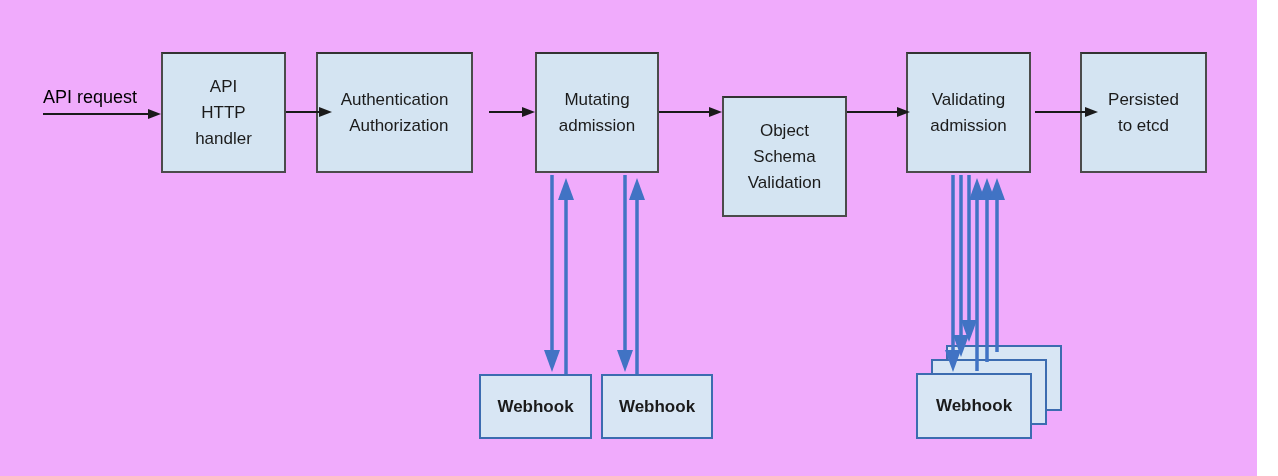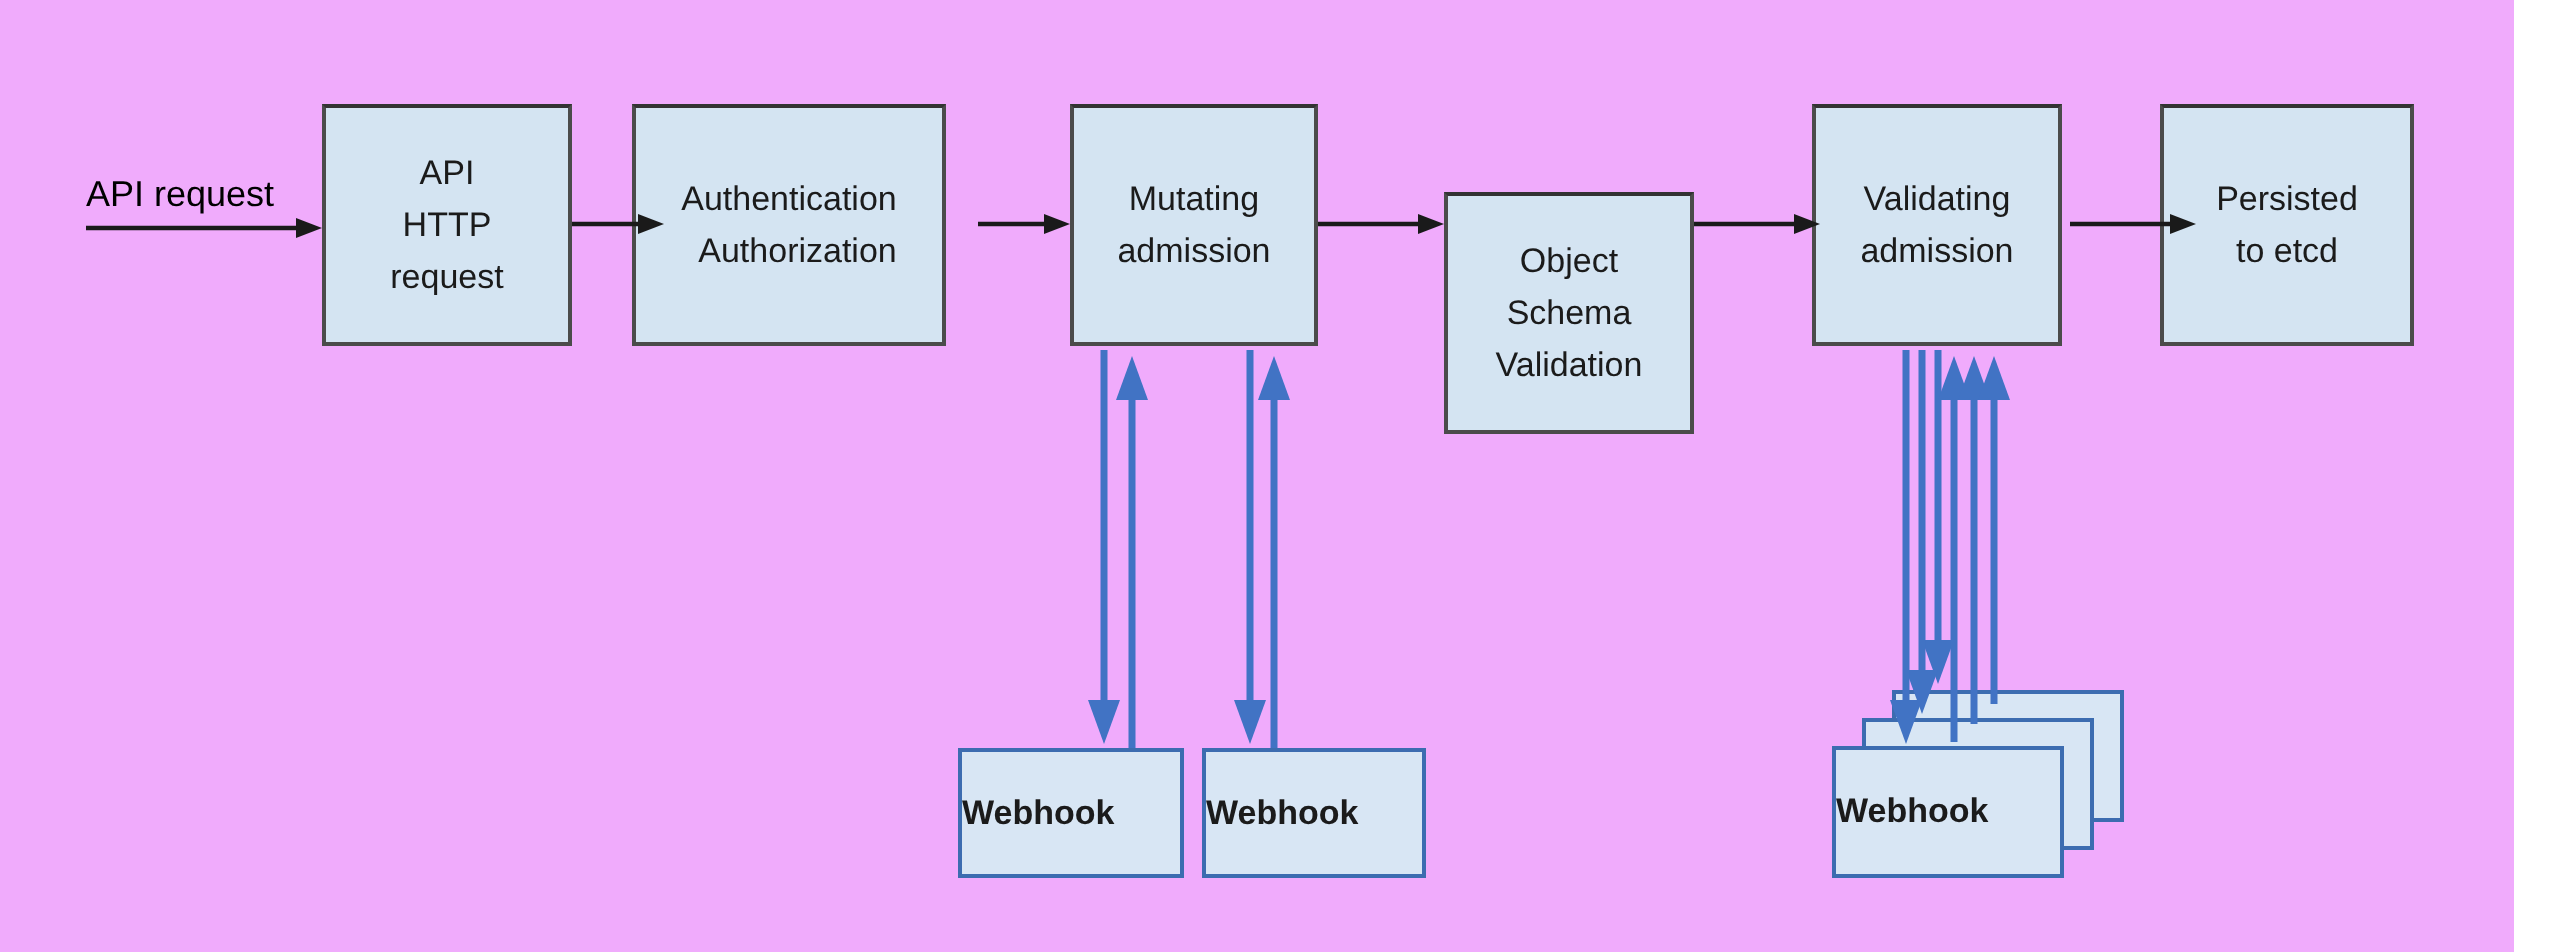--- a/index.html
+++ b/index.html
@@ -44,21 +44,21 @@
   #stage-4 { left: 906px;  width: 125px; }
   #stage-5 { left: 1080px; width: 127px; }
 
   .webhook {
     position: absolute;
     box-sizing: border-box;
     background: var(--webhook-fill);
     border: 2px solid var(--webhook-border);
     display: flex;
     align-items: center;
-    justify-content: flex-start;
+    justify-content: center;
     text-align: center;
     font-size: 17px;
     font-weight: bold;
     color: var(--text-color);
   }
   #webhook-mut-1 { left: 479px; top: 374px; width: 113px; height: 65px; }
   #webhook-mut-2 { left: 601px; top: 374px; width: 112px; height: 65px; }
   #webhook-val-back   { left: 946px; top: 345px; width: 116px; height: 66px; z-index: 1; }
   #webhook-val-middle { left: 931px; top: 359px; width: 116px; height: 66px; z-index: 2; }
   #webhook-val-front  { left: 916px; top: 373px; width: 116px; height: 66px; z-index: 3; }
@@ -88,21 +88,21 @@
 </head>
 <body>
 
 <div id="canvas">
 
   <span id="request-label">API request</span>
 
   <div class="stage" id="stage-0">
     <span>API
 HTTP
-request</span>
+handler</span>
   </div>
   <div class="stage" id="stage-1">
     <span>Authentication
 Authorization</span>
   </div>
   <div class="stage" id="stage-2">
     <span>Mutating
 admission</span>
   </div>
   <div class="stage" id="stage-3">

